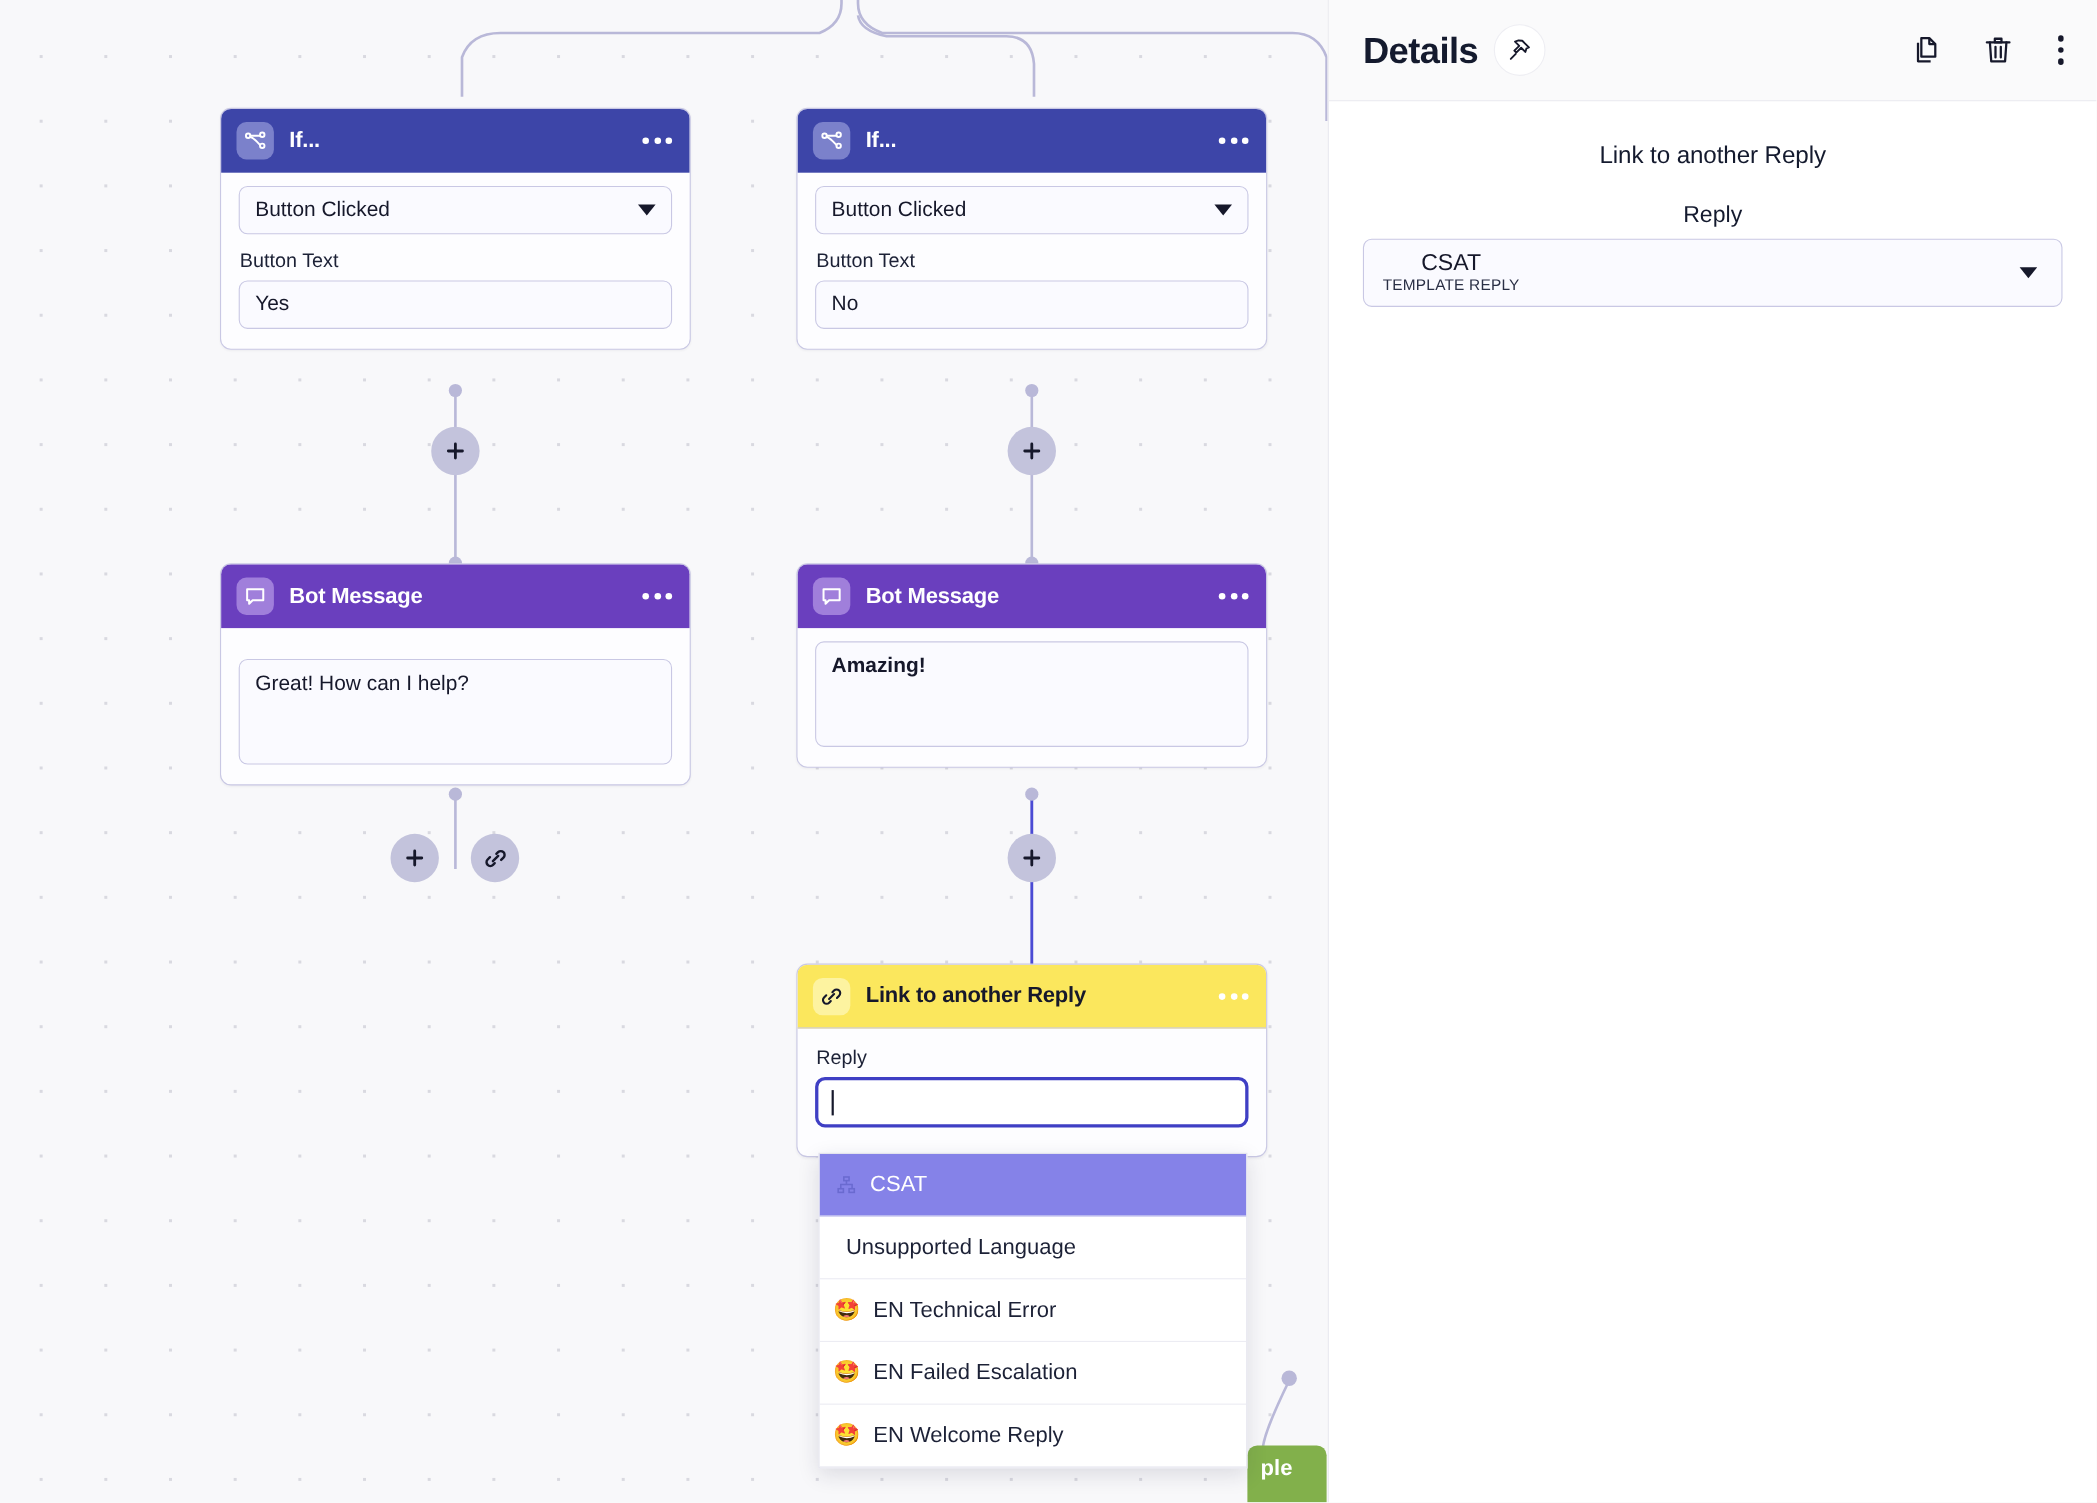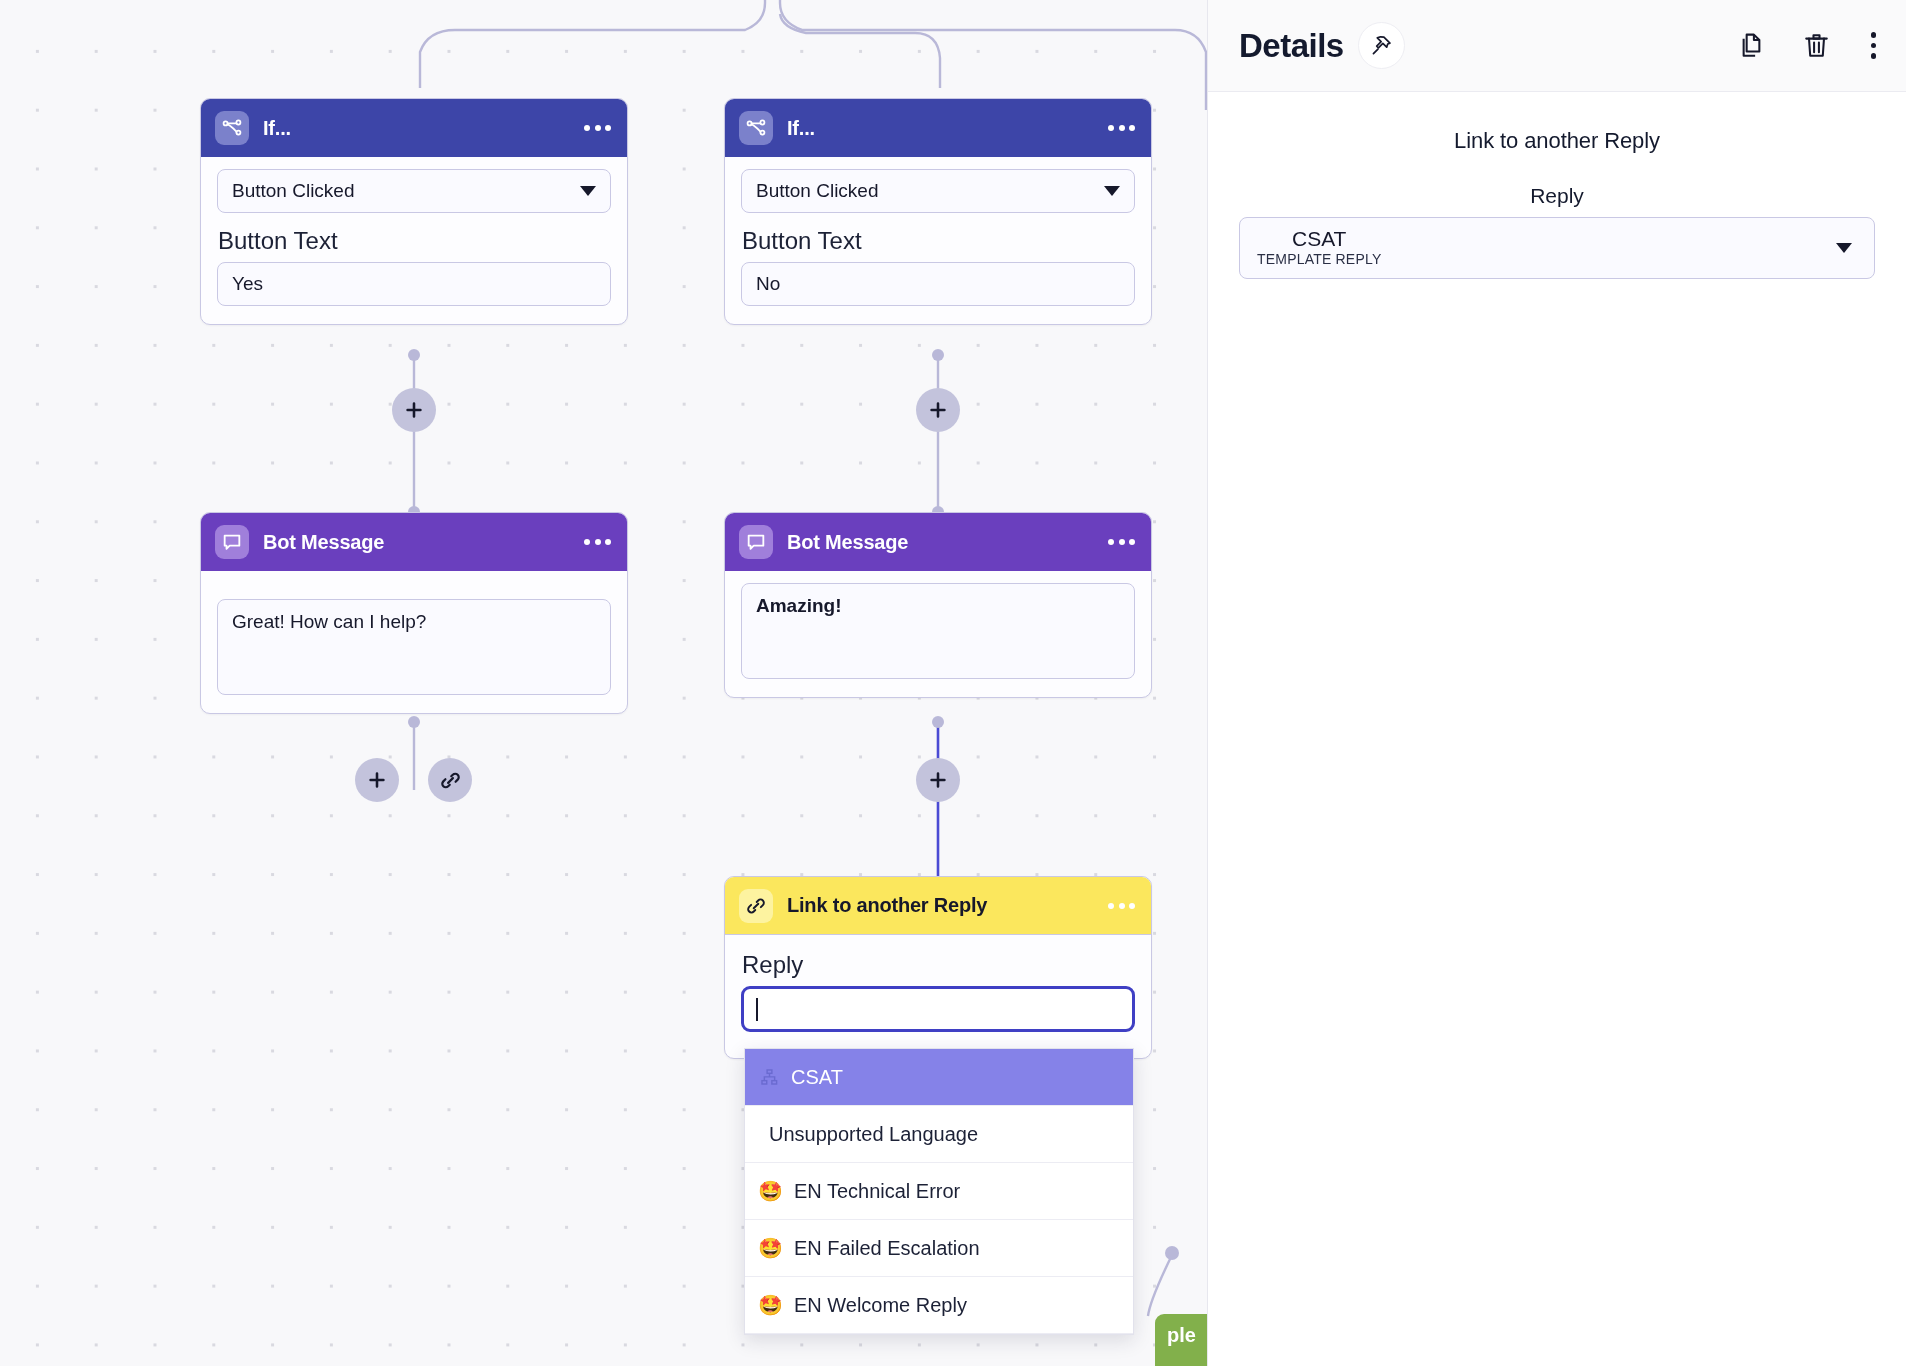--- a/index.html
+++ b/index.html
@@ -63,21 +63,21 @@
   .head-bot  .dots i { background: #fff; }
 
   .head-link { background: #fbe75d; border-bottom: 1.5px solid #c9c8e4; }
   .head-link .badge { background: #fdf3a0; }
   .head-link .title { color: #16182b; }
   .head-link .dots i { background: #fff; }
 
   .node-body { padding: 12px 16px 18px 16px; }
 
   .field-label {
-    font-size: 24px; color: #1c2136; margin: 2px 0 7px 1px;
+    font-size: 18px; color: #1c2136; margin: 2px 0 7px 1px;
   }
   .ctl {
     width: 100%;
     border: 1.5px solid #c9c8e4;
     border-radius: 8px;
     background: #fafaff;
     font-family: "Liberation Sans", sans-serif;
     font-size: 19px;
     color: #16182b;
     padding: 10px 14px;
@@ -408,21 +408,21 @@
       <div class="dd-item">
         <span class="emo">🤩</span>
         <span>EN Failed Escalation</span>
       </div>
       <div class="dd-item">
         <span class="emo">🤩</span>
         <span>EN Welcome Reply</span>
       </div>
     </div>
 
-    <div class="green-stub" style="left:1134px; top:1314px; width:72px; height:52px;margin-left:21px;">
+    <div class="green-stub" style="left:1134px; top:1314px; width:72px; height:52px;">
       <span>ple</span>
     </div>
 
   </div>
 
   <aside class="panel">
     <div class="panel-head">
       <span class="panel-title">Details</span>
       <span class="pin-btn">
         <svg width="23" height="23" viewBox="0 0 24 24" fill="none" stroke="#16182b" stroke-width="1.8" stroke-linecap="round" stroke-linejoin="round">

